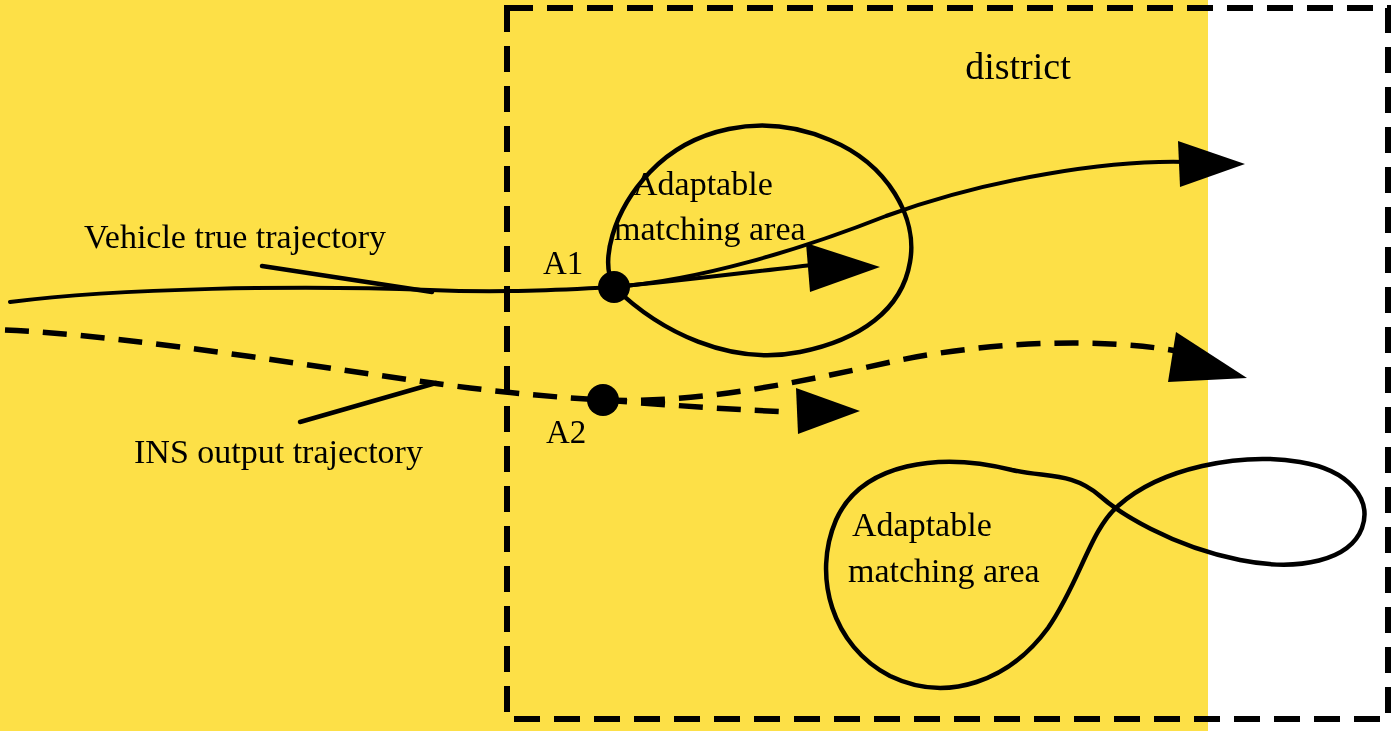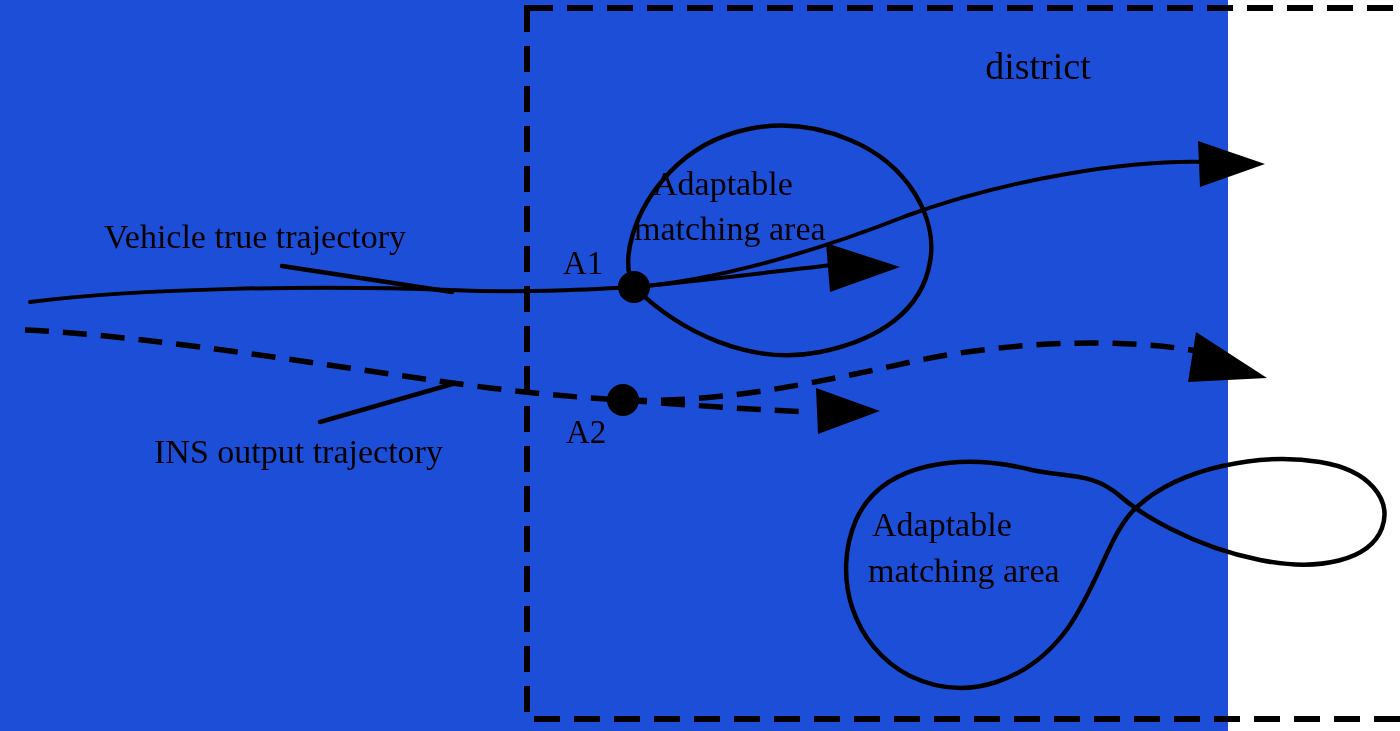--- a/index.html
+++ b/index.html
@@ -10,22 +10,21 @@
   body {
     width: 1400px;
     height: 731px;
     font-family: "Liberation Serif", "DejaVu Serif", serif;
     overflow: hidden;
   }
   #diagram-root {
     position: relative;
     width: 1208px;
     height: 731px;
-    background: #1d4ed8;
-    padding-left: 20px;
+    background: #fde047;
   }
   svg.figure {
     display: block;
     width: 1400px;
     height: 731px;
   }
   .stroke-solid {
     fill: none;
     stroke: #000000;
     stroke-width: 4;

